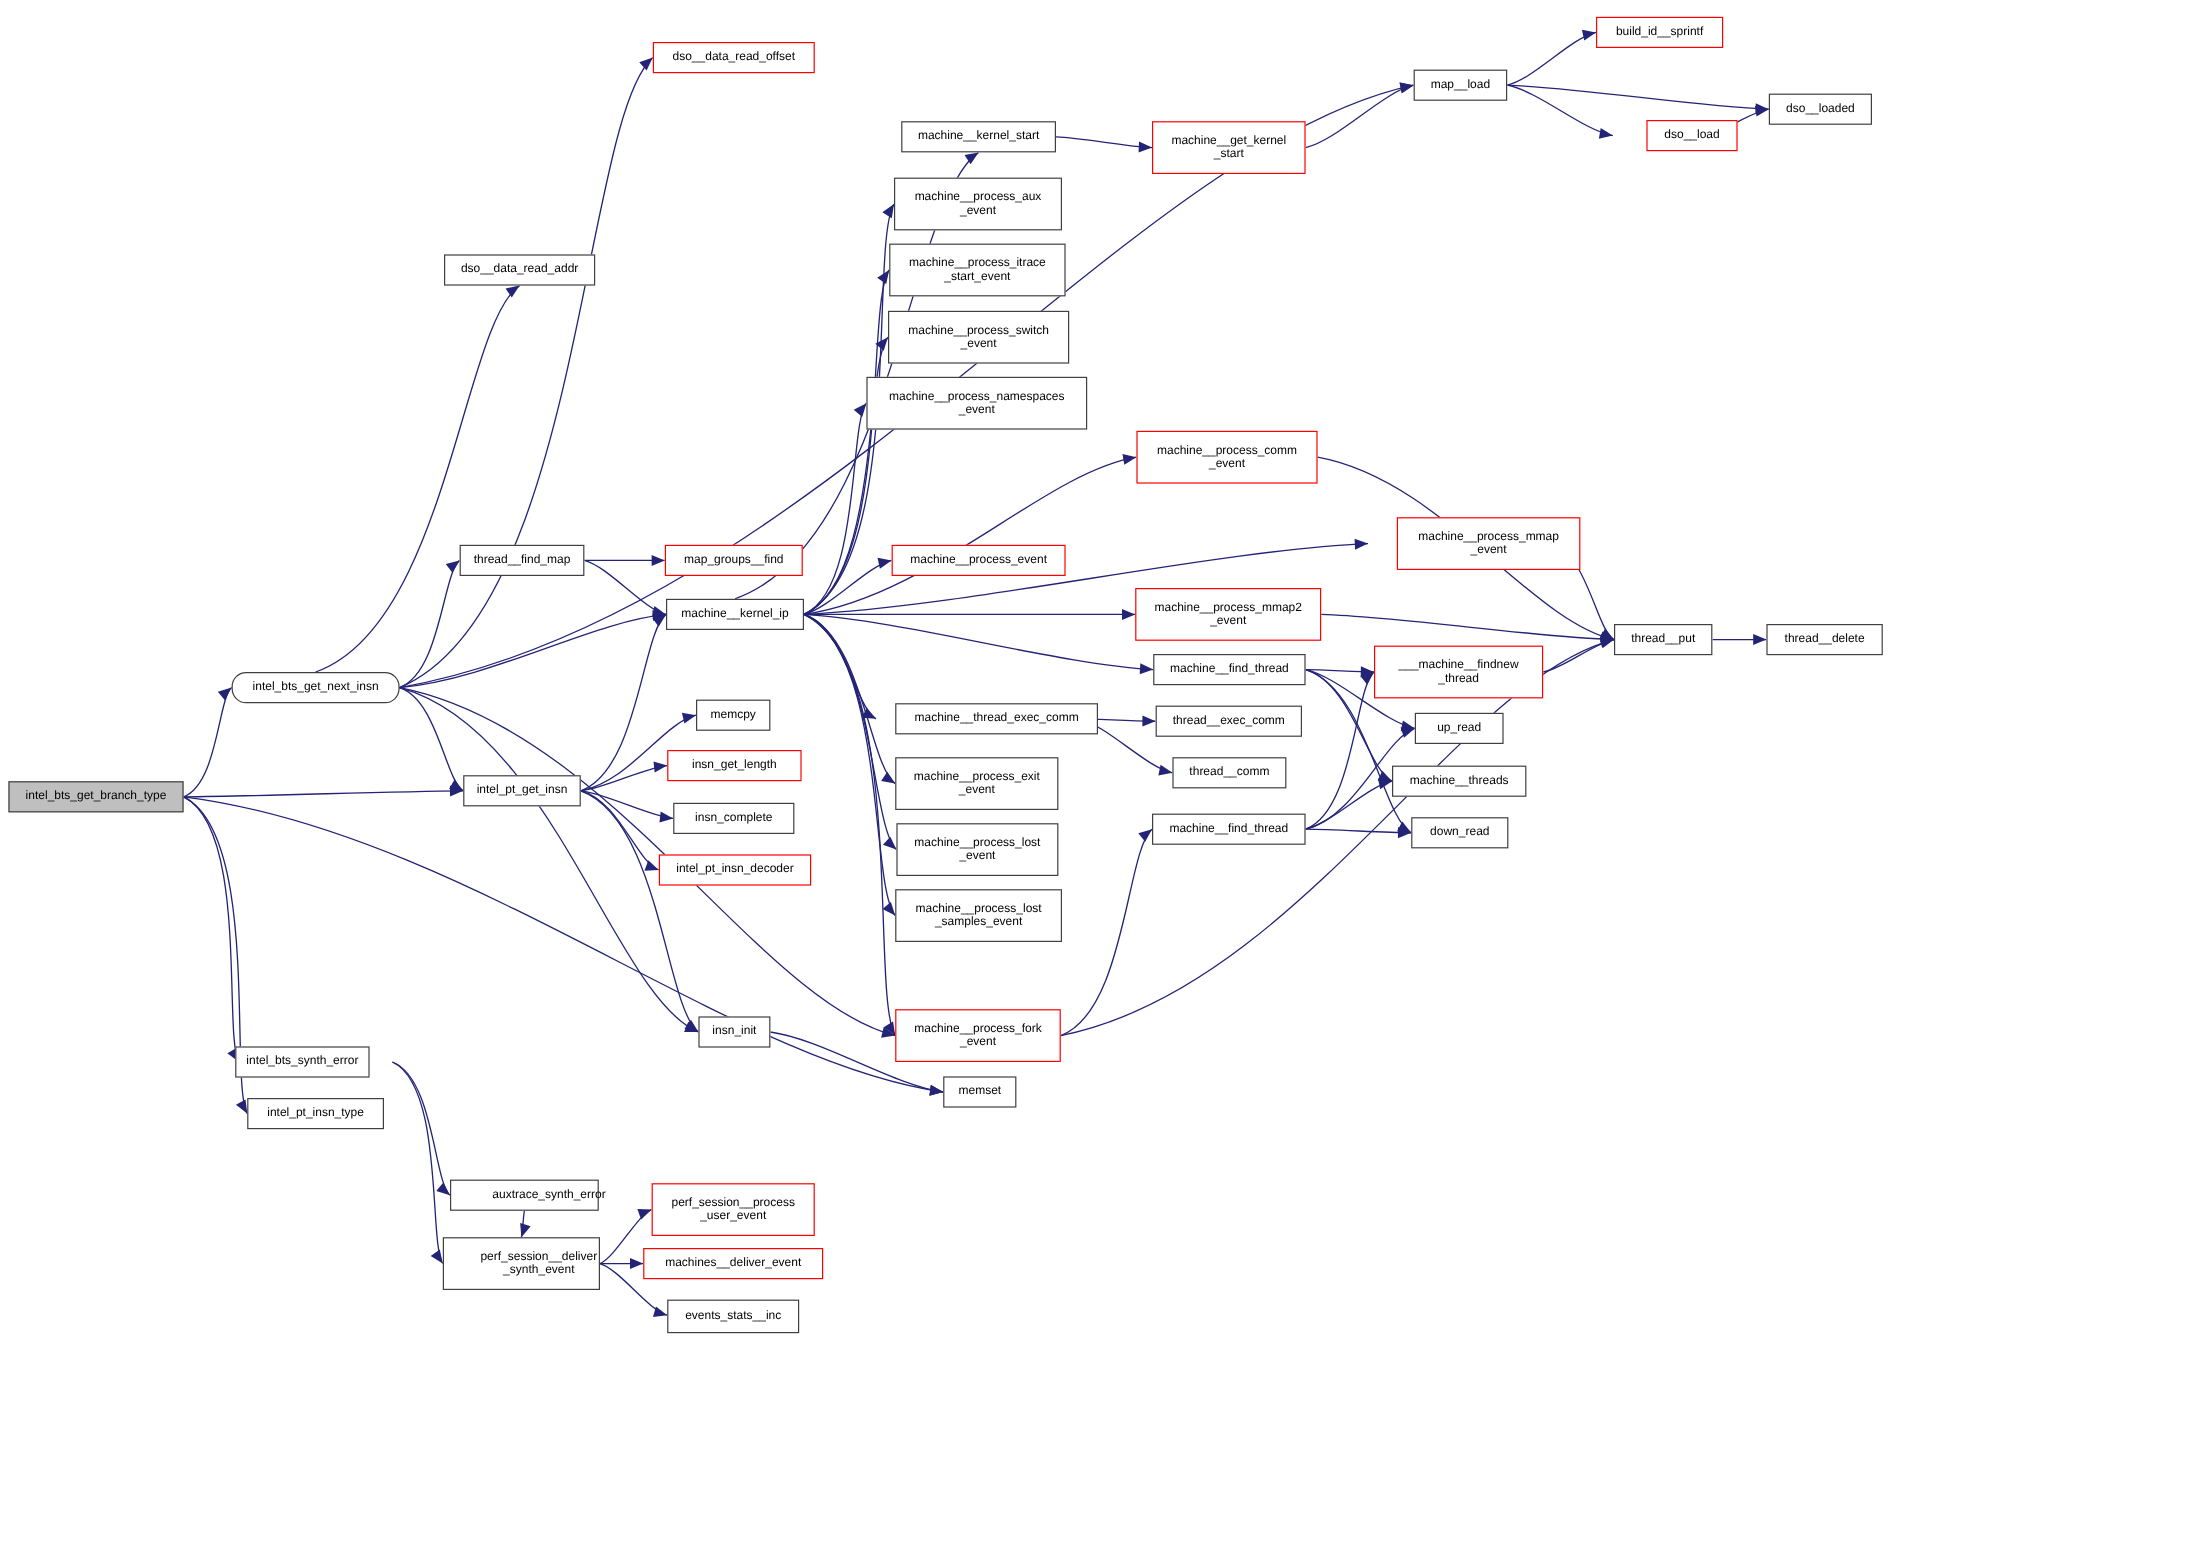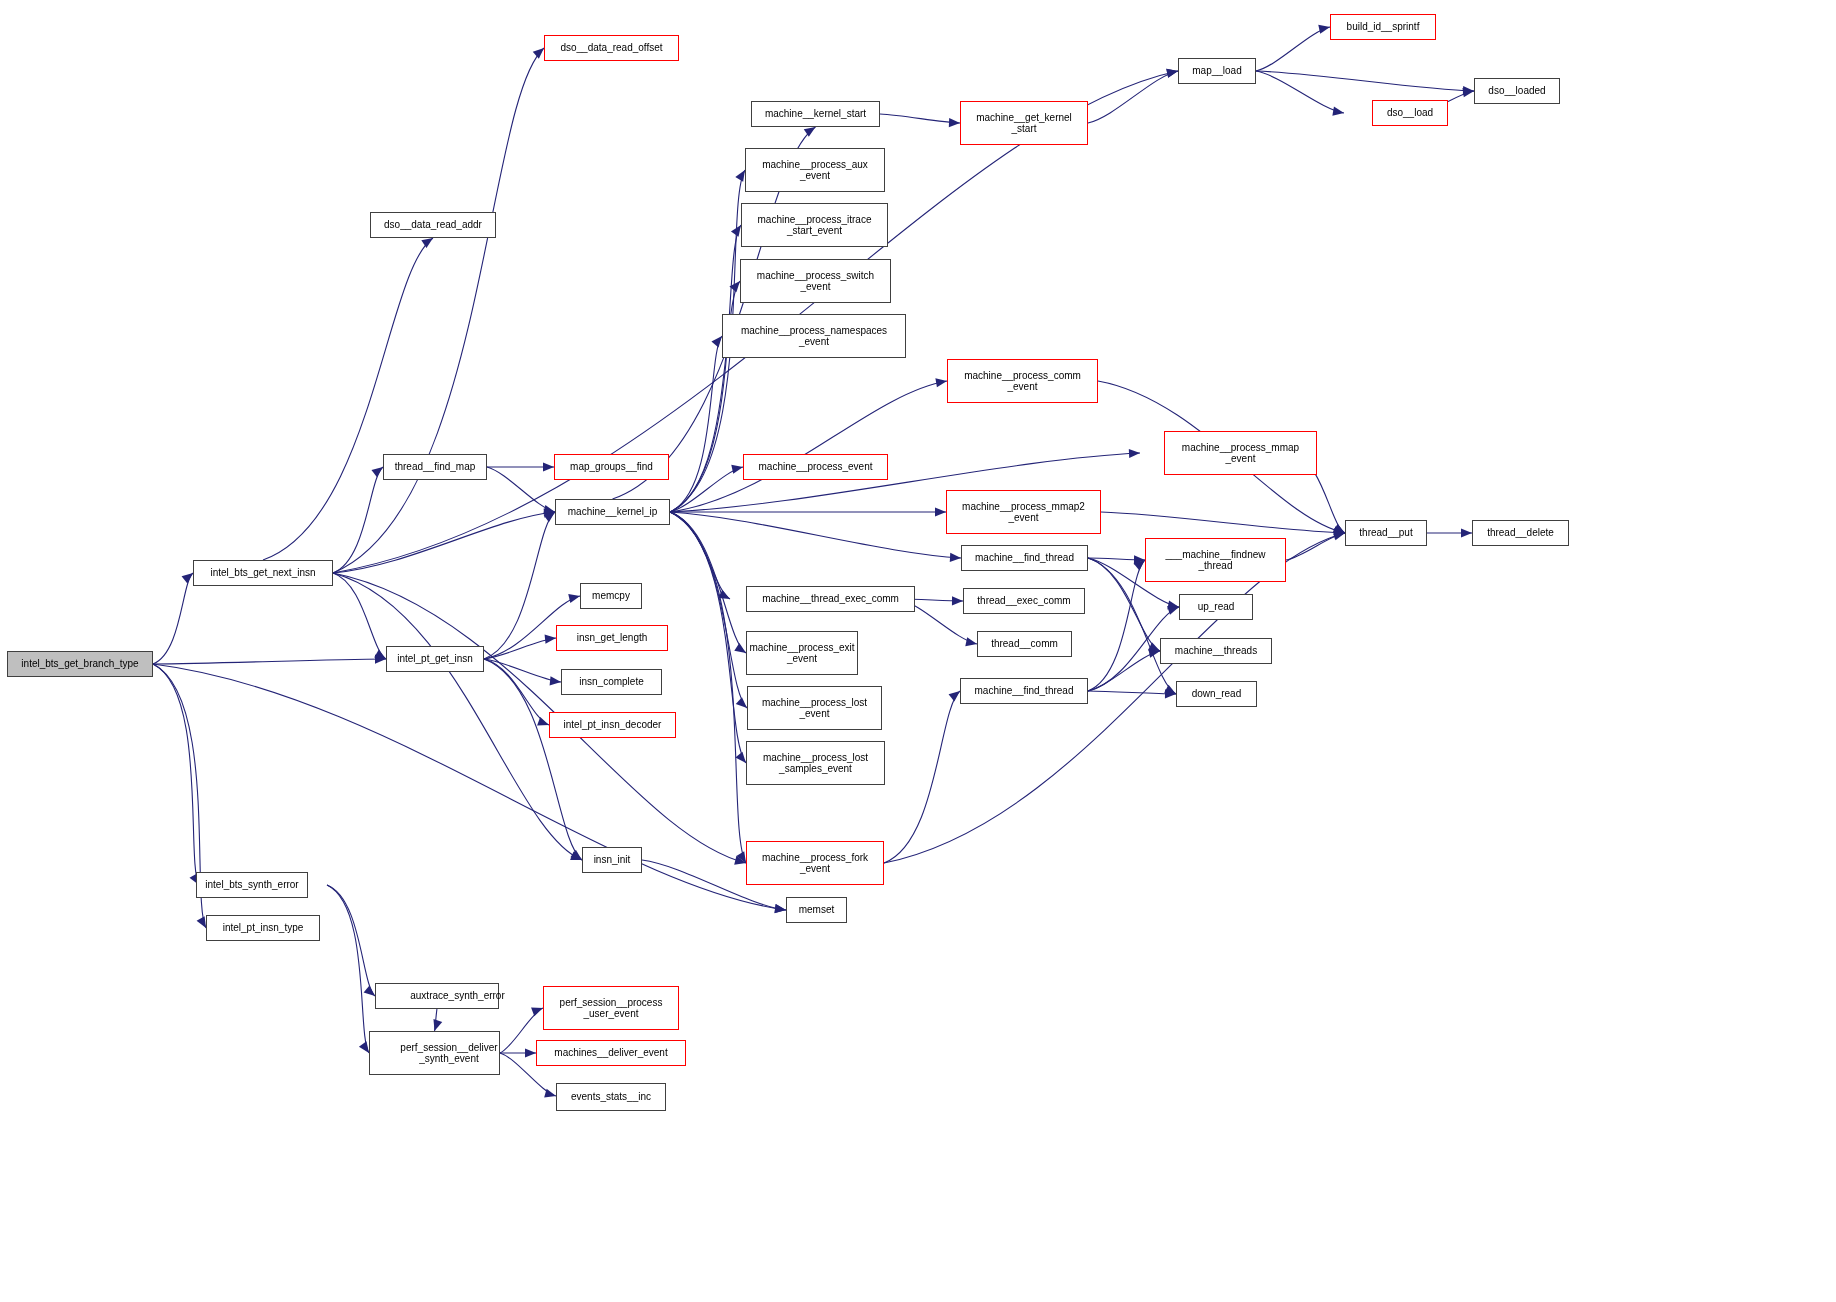--- a/index.html
+++ b/index.html
@@ -148,21 +148,21 @@
       <polygon points="434.50,1031.00 442.22,1021.91 433.45,1019.12" class="arrow"></polygon>
       <path d="M 500.0 1053.0 C 512.9 1047.6, 531.0 1012.5, 543.0 1008.0" class="edge"></path>
       <polygon points="543.00,1008.00 531.09,1007.54 534.31,1016.16" class="arrow"></polygon>
       <path d="M 500.0 1053.0 C 510.8 1053.0, 525.9 1053.0, 536.0 1053.0" class="edge"></path>
       <polygon points="536.00,1053.00 525.00,1048.40 525.00,1057.60" class="arrow"></polygon>
       <path d="M 500.0 1053.0 C 516.8 1058.2, 540.3 1091.7, 556.0 1096.0" class="edge"></path>
       <polygon points="556.00,1096.00 546.61,1088.65 544.18,1097.53" class="arrow"></polygon>
     </svg>
   <div id="nodes">
       <div class="node root" style="left: 7px; top: 651px; width: 146px; height: 26px;">intel_bts_get_branch_type</div>
-      <div class="node" style="left: 193px; top: 560px; width: 140px; height: 26px;">intel_bts_get_next_insn</div>
+      <div class="node" style="left: 193px; top: 560px; width: 140px; height: 26px; border-radius: 12px;">intel_bts_get_next_insn</div>
       <div class="node" style="left: 196px; top: 872px; width: 112px; height: 26px; text-align: center;">intel_bts_synth_error</div>
       <div class="node" style="left: 206px; top: 915px; width: 114px; height: 26px;">intel_pt_insn_type</div>
       <div class="node" style="left: 375px; top: 983px; width: 124px; height: 26px; padding-left: 44px;">auxtrace_synth_error</div>
       <div class="node" style="left: 369px; top: 1031px; width: 131px; height: 44px; padding-left: 32px;">perf_session__deliver
 _synth_event</div>
       <div class="node red" style="left: 543px; top: 986px; width: 136px; height: 44px;">perf_session__process
 _user_event</div>
       <div class="node red" style="left: 536px; top: 1040px; width: 150px; height: 26px;">machines__deliver_event</div>
       <div class="node" style="left: 556px; top: 1083px; width: 110px; height: 28px;">events_stats__inc</div>
       <div class="node" style="left: 370px; top: 212px; width: 126px; height: 26px;">dso__data_read_addr</div>
@@ -189,21 +189,21 @@
       <div class="node red" style="left: 947px; top: 359px; width: 151px; height: 44px;">machine__process_comm
 _event</div>
       <div class="node red" style="left: 1140px; top: 431px; width: 153px; height: 44px; margin-left: 24px;">machine__process_mmap
 _event</div>
       <div class="node red" style="left: 743px; top: 454px; width: 145px; height: 26px;">machine__process_event</div>
       <div class="node red" style="left: 946px; top: 490px; width: 155px; height: 44px;">machine__process_mmap2
 _event</div>
       <div class="node" style="left: 961px; top: 545px; width: 127px; height: 26px;">machine__find_thread</div>
       <div class="node" style="left: 730px; top: 586px; width: 169px; height: 26px; margin-left: 16px;">machine__thread_exec_comm</div>
       <div class="node" style="left: 963px; top: 588px; width: 122px; height: 26px;">thread__exec_comm</div>
-      <div class="node" style="left: 746px; top: 631px; width: 112px; height: 44px;">machine__process_exit
+      <div class="node" style="left: 746px; top: 631px; width: 136px; height: 44px;">machine__process_exit
 _event</div>
       <div class="node" style="left: 977px; top: 631px; width: 95px; height: 26px;">thread__comm</div>
       <div class="node" style="left: 747px; top: 686px; width: 135px; height: 44px;">machine__process_lost
 _event</div>
       <div class="node" style="left: 960px; top: 678px; width: 128px; height: 26px;">machine__find_thread</div>
       <div class="node" style="left: 746px; top: 741px; width: 139px; height: 44px;">machine__process_lost
 _samples_event</div>
       <div class="node red" style="left: 746px; top: 841px; width: 138px; height: 44px;">machine__process_fork
 _event</div>
       <div class="node red" style="left: 1145px; top: 538px; width: 141px; height: 44px;">___machine__findnew

